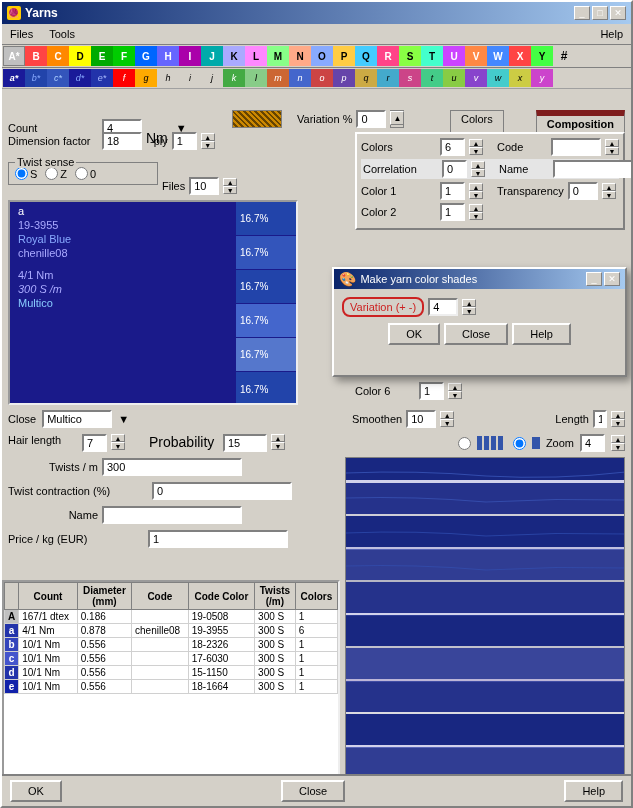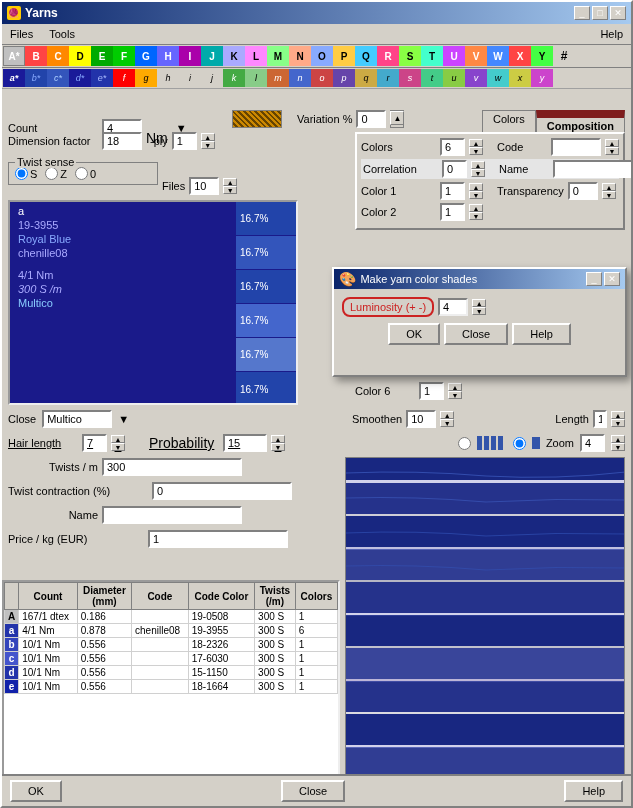--- a/index.html
+++ b/index.html
@@ -165,21 +165,21 @@
     }
     
     .tab-btn {
       padding: 2px 10px;
       background: #d4d0c8;
       border: 1px solid #808080;
       border-bottom: none;
       cursor: pointer;
       font-size: 11px;
     }
-    .tab-btn.active { background: #d4d0c8; font-weight: bold; border-top: 8px solid #7f1d1d; }
+    .tab-btn.active { background: #d4d0c8; font-weight: bold; border-top: 6px solid #7f1d1d; margin-left: 32px; }
     
     .right-panel {
       position: absolute;
       right: 6px;
       top: 130px;
       width: 270px;
       background: #d4d0c8;
       border: 2px solid #808080;
       border-top: 2px solid #ffffff;
       border-left: 2px solid #ffffff;
@@ -571,21 +571,21 @@
 
   <div style="position:absolute; right:6px; top:408px; display:flex; align-items:center; gap:4px;">
     <span style="font-size:11px;">Length</span>
     <input class="field-input" style="width: 14px;" value="12">
     <div class="spin-control">
       <div class="spin-btn">▲</div>
       <div class="spin-btn">▼</div>
     </div>
   </div>
 
-  <div style="position:absolute; left:6px; top:432px; display:flex; align-items:center; gap:4px;text-decoration:underline;">
+  <div style="position:absolute; left:6px; top:432px; display:flex; align-items:flex-start; gap:4px;">
     <span style="min-width:70px; font-size:11px;">Hair length</span>
     <input class="field-input" style="width: 25px;" value="7">
     <div class="spin-control">
       <div class="spin-btn">▲</div>
       <div class="spin-btn">▼</div>
     </div>
     <span style="min-width:70px; font-size:14px; margin-left:20px;">Probability</span>
     <input class="field-input" style="width: 44px;" value="15">
     <div class="spin-control">
       <div class="spin-btn">▲</div>
@@ -747,21 +747,21 @@
         <span style="font-size:14px;">🎨</span>
         <span>Make yarn color shades</span>
       </div>
       <div style="display:flex; gap:2px;">
         <div class="win-btn">_</div>
         <div class="win-btn">✕</div>
       </div>
     </div>
     <div class="dialog-content">
       <div class="luminosity-row">
-        <span class="lum-label">Luminosity (+ -)</span>
+        <span class="lum-label">Variation (+ -)</span>
         <input class="lum-input" value="4" style="">
         <div class="spin-control">
           <div class="spin-btn">▲</div>
           <div class="spin-btn">▼</div>
         </div>
       </div>
       <div class="dialog-buttons">
         <button class="action-btn">OK</button>
         <button class="action-btn">Close</button>
         <button class="action-btn">Help</button>

